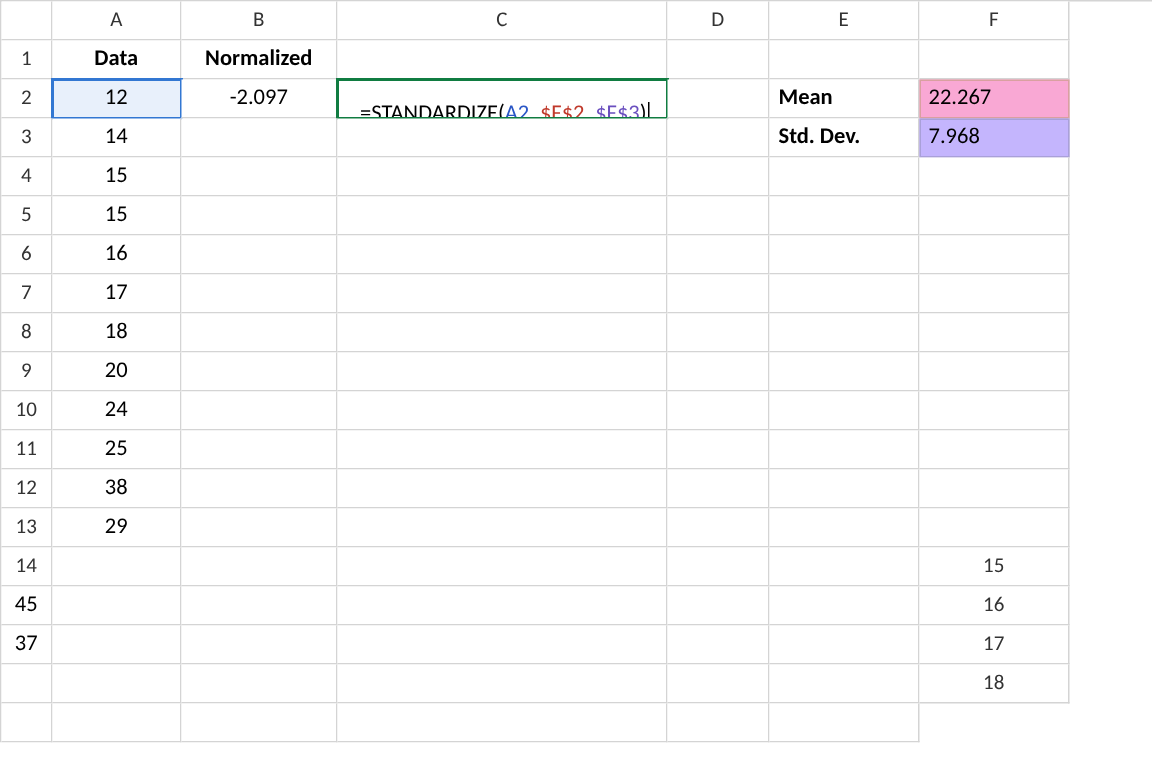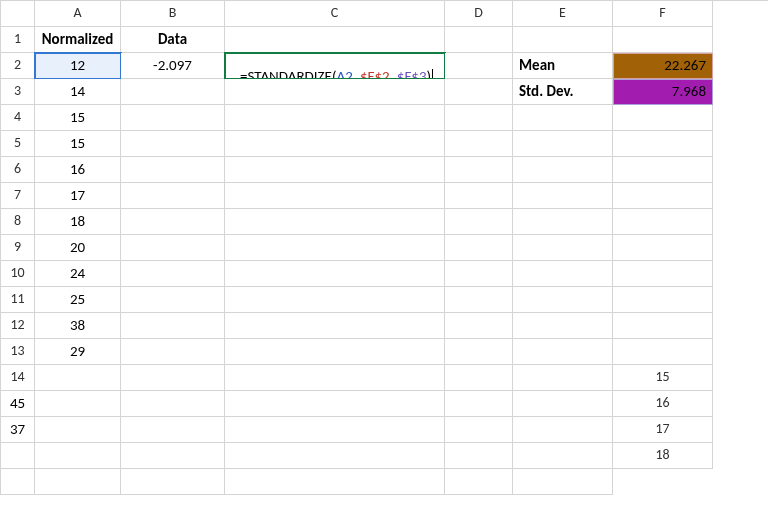--- a/index.html
+++ b/index.html
@@ -60,44 +60,43 @@
     display: inline-block;
     width: 1px;
     height: 16px;
     background: #000;
     vertical-align: middle;
     margin-left: 1px;
   }
   .f2-box {
     outline: 1px solid #d9a0a0;
     outline-offset: -1px;
-    background: #a16207;
-    text-align: right;
+    background: #f9a8d4;
   }
   .f3-box {
     outline: 1px solid #a9a0d9;
     outline-offset: -1px;
-    background: #a21caf;
-    text-align: right;
+    background: #c4b5fd;
+    text-align: left;
   }
 </style>
 </head>
 <body>
 
 <div class="sheet" id="sheet">
     <div class="cell corner"></div>
     <div class="cell colhdr">A</div>
     <div class="cell colhdr">B</div>
     <div class="cell colhdr">C</div>
     <div class="cell colhdr">D</div>
     <div class="cell colhdr">E</div>
     <div class="cell colhdr">F</div>
     <div class="cell rowhdr">1</div>
+    <div class="cell bold center">Data</div>
     <div class="cell bold center">Normalized</div>
-    <div class="cell bold center">Data</div>
     <div class="cell "></div>
     <div class="cell "></div>
     <div class="cell "></div>
     <div class="cell "></div>
     <div class="cell rowhdr">2</div>
     <div class="cell center sel-A2">12</div>
     <div class="cell center">-2.097</div>
     <div class="cell edit-C2"><span class="edit-inner"><span>=STANDARDIZE(</span><span class="tok-ref1">A2</span><span>, </span><span class="tok-ref2">$F$2</span><span>, </span><span class="tok-ref3">$F$3</span><span>)</span><span class="caret"></span></span></div>
     <div class="cell "></div>
     <div class="cell bold">Mean</div>

